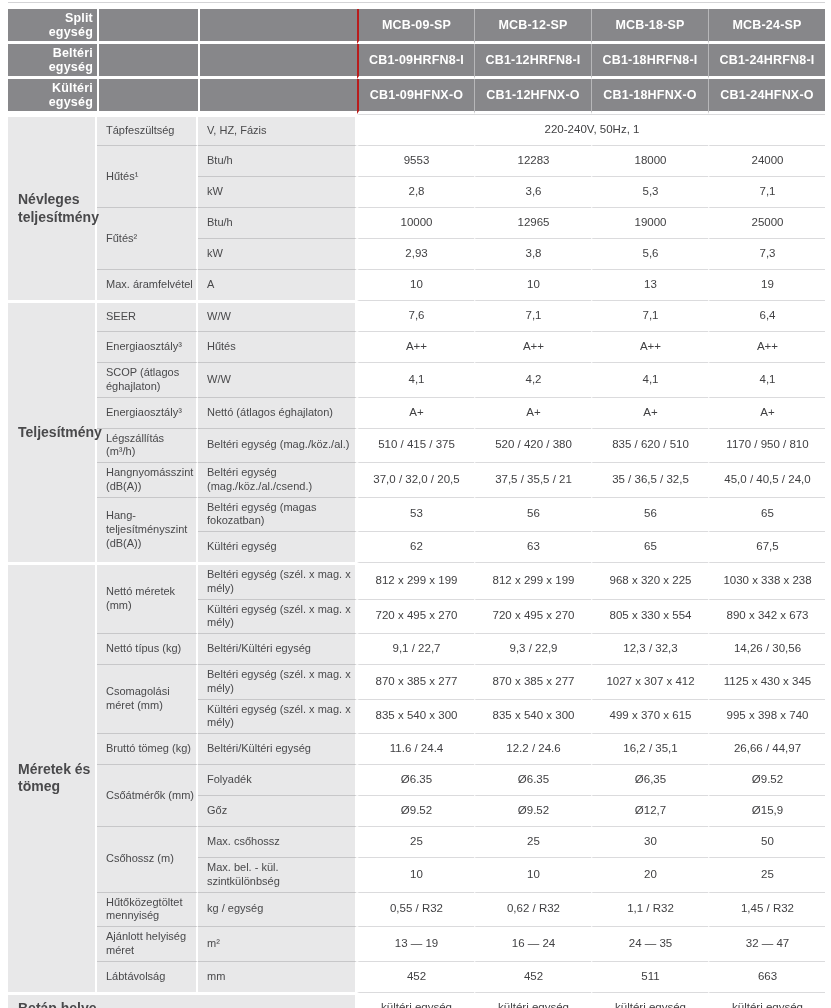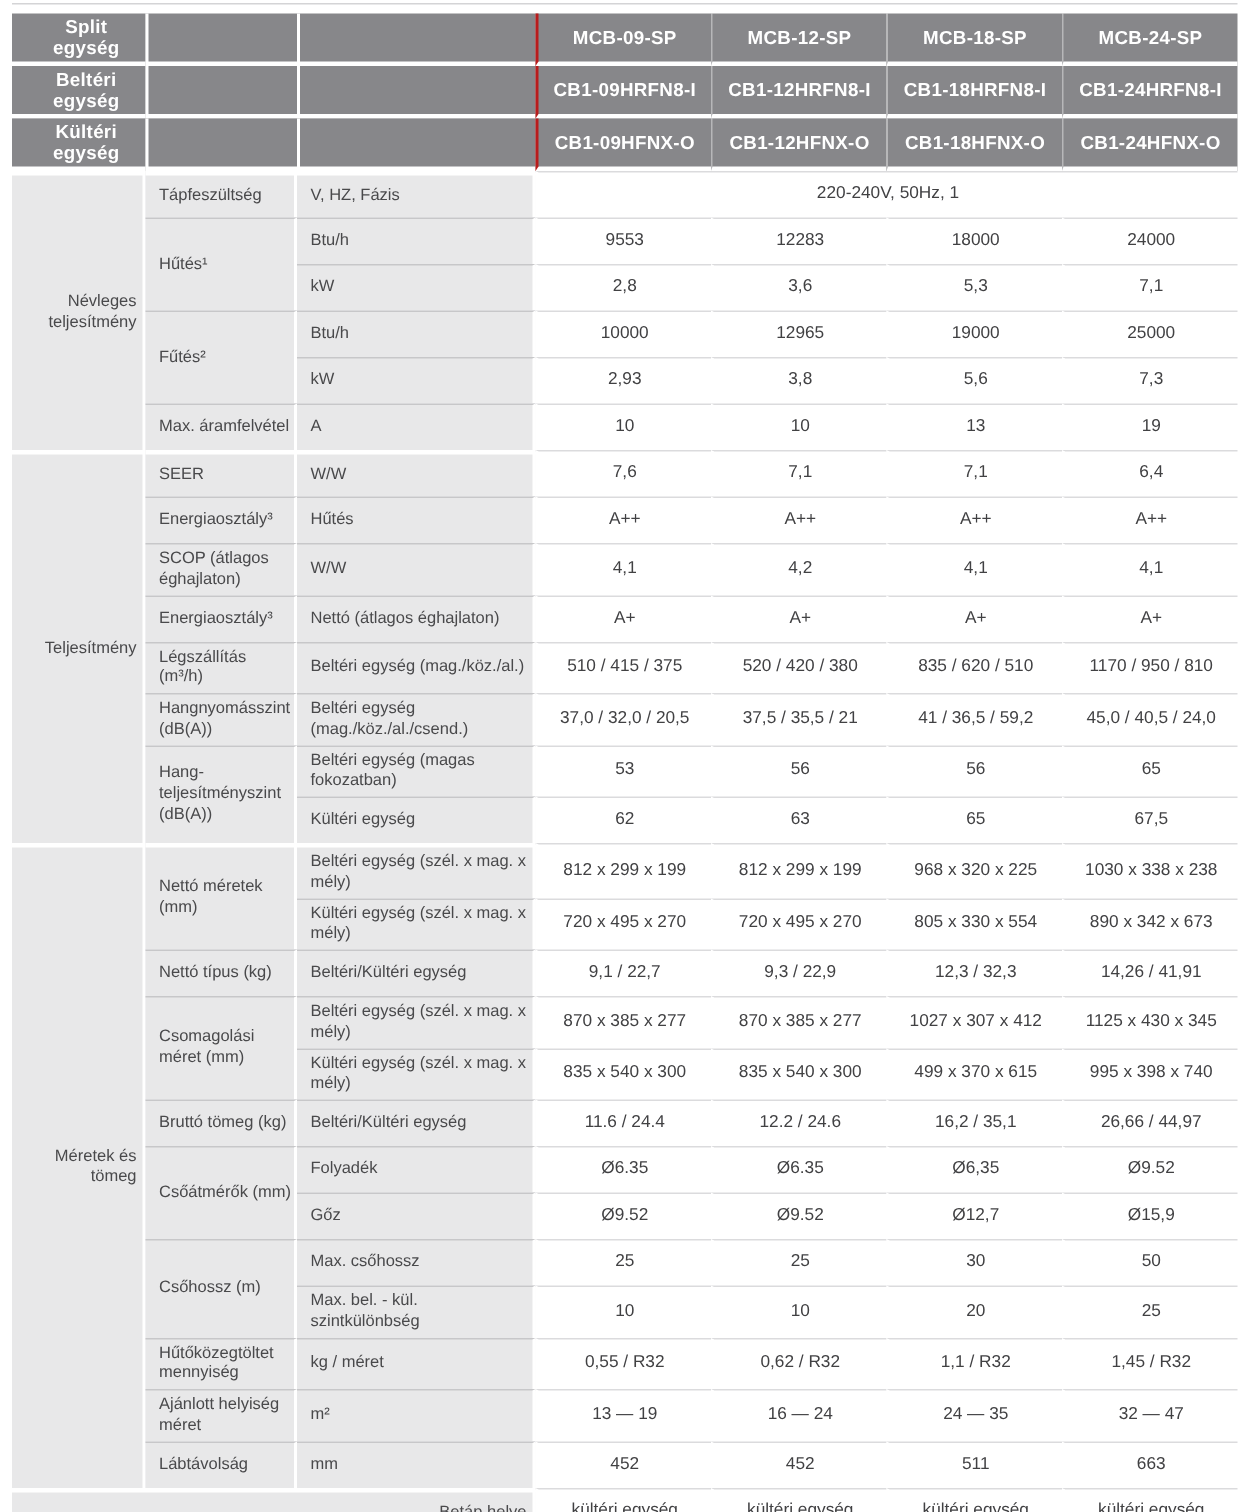--- a/index.html
+++ b/index.html
@@ -6,28 +6,28 @@
   body{width:831px;height:1008px;font-family:"Liberation Sans",sans-serif;-webkit-font-smoothing:antialiased;}
   .page{padding:2px 6px 0 8px;}
   .top-rule{border-top:1px solid #d4d4d6;margin-bottom:6px;}
   table.spec{border-collapse:separate;border-spacing:0;table-layout:fixed;width:817px;}
   col.c1{width:89px;}col.c2{width:101px;}col.c3{width:159px;}
   col.cv{width:117px;}
 
   
   tr.hrow td{background:#87878A;color:#fff;font-weight:bold;font-size:12.5px;
     height:30px;vertical-align:middle;border-bottom:3px solid #fff;letter-spacing:.2px;}
-  td.hlabel{text-align:center;padding:0 4px 0 14px;}
+  td.hlabel{text-align:right;padding:0 4px 0 14px;}
   td.hspacer{border-left:2px solid #fff;}
   td.hm{text-align:center;border-left:1px solid rgba(255,255,255,.4);}
   td.hm.hfirst{border-left:2px solid #b91c1c;}
 
   
-  td.sec{background:#E8E8E9;color:#49494B;font-size:11px;text-align:right;
-    vertical-align:middle;padding:3px 4px 3px 10px;border-right:2px solid #fff;line-height:1.25;}
+  td.sec{background:#E8E8E9;color:#49494B;font-size:14px;text-align:left;
+    vertical-align:middle;padding:3px 4px 3px 10px;border-right:2px solid #fff;line-height:1.25;font-weight:bold;}
   td.lbl{background:#E8E8E9;color:#49494B;font-size:11px;text-align:left;
     vertical-align:middle;padding:3px 2px 3px 9px;border-right:2px solid #fff;
     border-top:1px solid #C7C7C9;line-height:1.25;}
   tr.sf td.lbl, tr.sf td.sec{border-top:3px solid #fff;}
 
   
   td.val{background:#fff;color:#414143;font-size:11.5px;text-align:center;
     vertical-align:middle;height:26px;padding:2px 4px;
     border-top:1px solid #DBDBDD;border-left:2px solid #fff;line-height:1.2;}
 </style>
@@ -160,21 +160,21 @@
         <td class="val">510 / 415 / 375</td>
         <td class="val">520 / 420 / 380</td>
         <td class="val">835 / 620 / 510</td>
         <td class="val">1170 / 950 / 810</td>
       </tr>
       <tr>
         <td class="lbl">Hangnyomásszint (dB(A))</td>
         <td class="lbl">Beltéri egység (mag./köz./al./csend.)</td>
         <td class="val">37,0 / 32,0 / 20,5</td>
         <td class="val">37,5 / 35,5 / 21</td>
-        <td class="val">41 / 36,5 / 59,2</td>
+        <td class="val">35 / 36,5 / 32,5</td>
         <td class="val">45,0 / 40,5 / 24,0</td>
       </tr>
       <tr>
         <td class="lbl" rowspan="2">Hang-teljesítményszint (dB(A))</td>
         <td class="lbl">Beltéri egység (magas fokozatban)</td>
         <td class="val">53</td>
         <td class="val">56</td>
         <td class="val">56</td>
         <td class="val">65</td>
       </tr>
@@ -201,21 +201,21 @@
         <td class="val">720 x 495 x 270</td>
         <td class="val">805 x 330 x 554</td>
         <td class="val">890 x 342 x 673</td>
       </tr>
       <tr>
         <td class="lbl">Nettó típus (kg)</td>
         <td class="lbl">Beltéri/Kültéri egység</td>
         <td class="val">9,1 / 22,7</td>
         <td class="val">9,3 / 22,9</td>
         <td class="val">12,3 / 32,3</td>
-        <td class="val">14,26 / 41,91</td>
+        <td class="val">14,26 / 30,56</td>
       </tr>
       <tr>
         <td class="lbl" rowspan="2">Csomagolási méret (mm)</td>
         <td class="lbl">Beltéri egység (szél. x mag. x mély)</td>
         <td class="val">870 x 385 x 277</td>
         <td class="val">870 x 385 x 277</td>
         <td class="val">1027 x 307 x 412</td>
         <td class="val">1125 x 430 x 345</td>
       </tr>
       <tr>
@@ -258,21 +258,21 @@
       </tr>
       <tr>
         <td class="lbl">Max. bel. - kül. szintkülönbség</td>
         <td class="val">10</td>
         <td class="val">10</td>
         <td class="val">20</td>
         <td class="val">25</td>
       </tr>
       <tr>
         <td class="lbl">Hűtőközegtöltet mennyiség</td>
-        <td class="lbl">kg / méret</td>
+        <td class="lbl">kg / egység</td>
         <td class="val">0,55 / R32</td>
         <td class="val">0,62 / R32</td>
         <td class="val">1,1 / R32</td>
         <td class="val">1,45 / R32</td>
       </tr>
       <tr>
         <td class="lbl">Ajánlott helyiség méret</td>
         <td class="lbl">m²</td>
         <td class="val">13 — 19</td>
         <td class="val">16 — 24</td>

